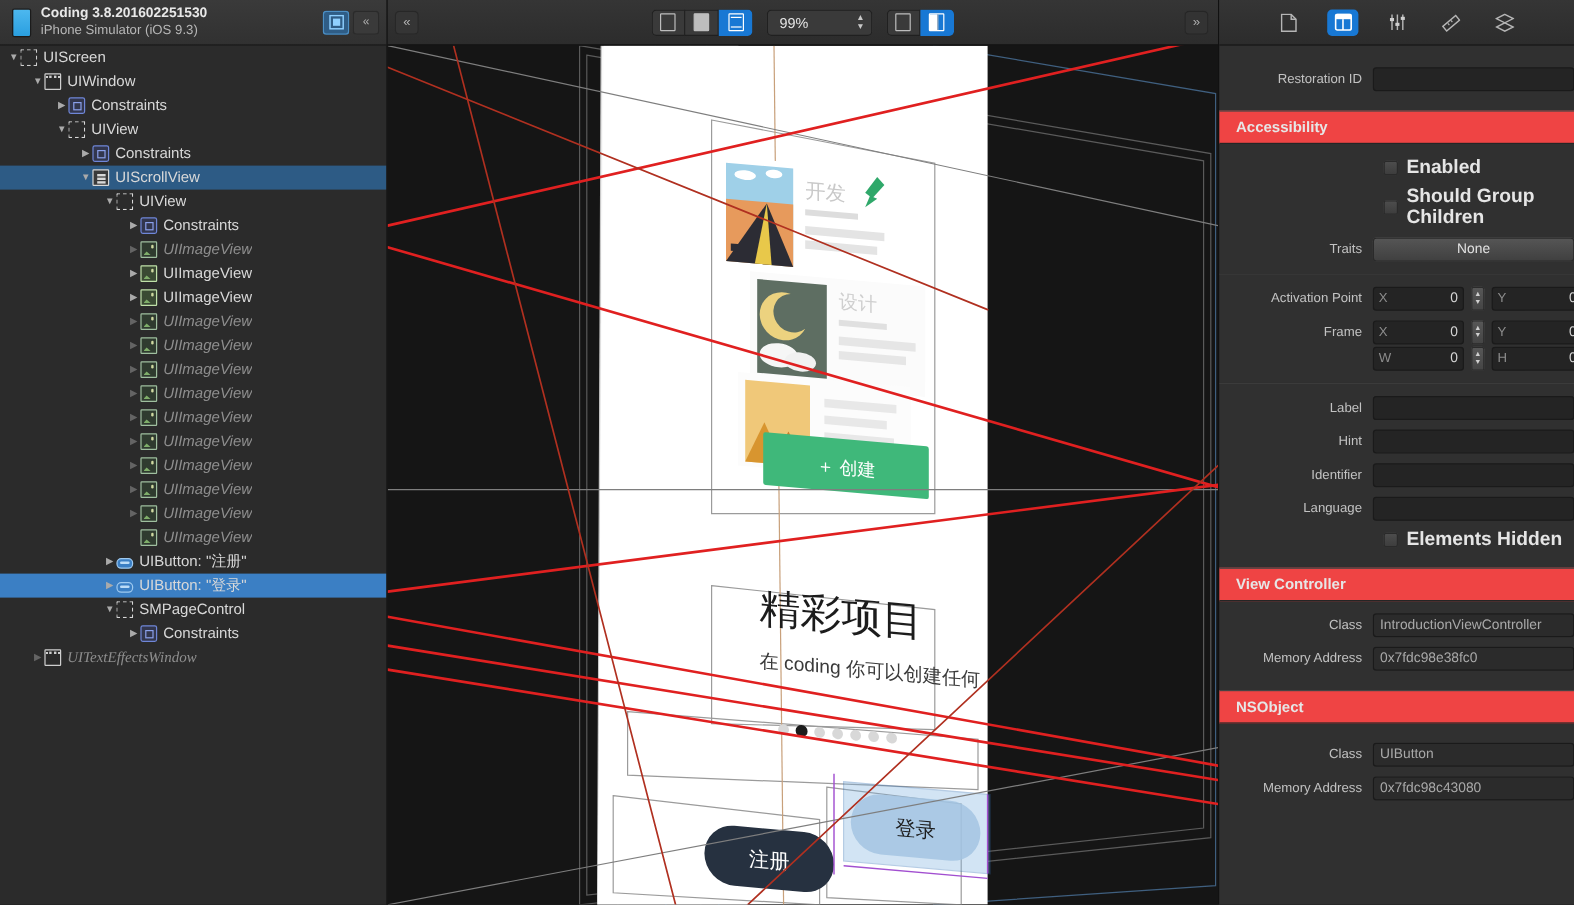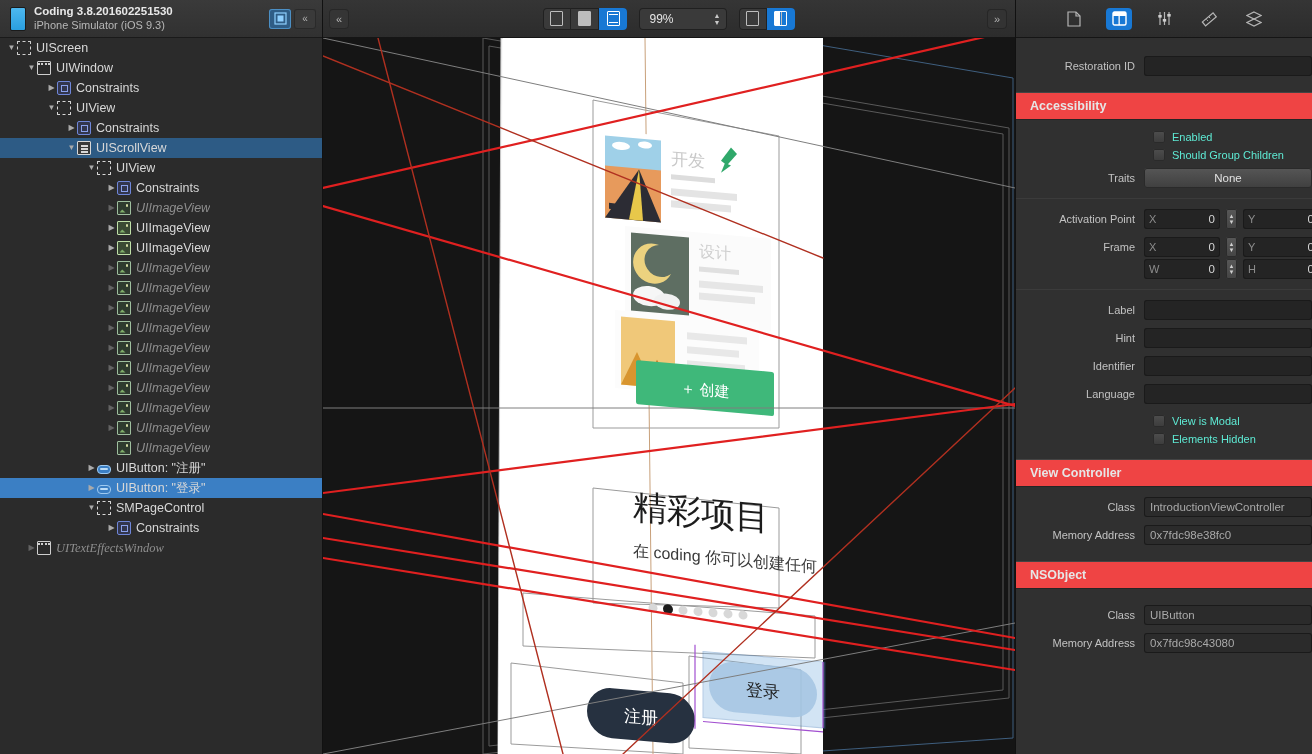--- a/index.html
+++ b/index.html
@@ -112,21 +112,21 @@
   .fctl{ flex:1 1 auto; padding-right:0; display:flex; align-items:center; }
   .tf{ height:20px; background:#242424; border-radius:3px; box-shadow:inset 0 0 0 1px #1a1a1a;
     flex:1 1 auto; font-size:11.5px; color:#c9c9c9; display:flex; align-items:center; padding:0 6px; }
   .tf.ro{ background:#2b2b2b; color:#a9a9a9; }
   .popup{ height:20px; flex:1 1 auto; border-radius:3px; background:linear-gradient(#565656,#3f3f3f);
     box-shadow:inset 0 0 0 1px #2a2a2a; font-size:11.5px; color:#e2e2e2;
     display:flex; align-items:center; justify-content:center; }
   .cbrow{ display:flex; align-items:center; padding:3px 0 3px 137px; }
   .cb{ width:12px; height:12px; border-radius:2px; background:linear-gradient(#4e4e4e,#3c3c3c);
     box-shadow:inset 0 0 0 1px #2a2a2a; margin-right:7px; flex:0 0 12px; }
-  .cbl{ font-size:11px; color:#5eead4; }
+  .cbl{ font-size:16px; color:#e5e5e5;font-weight:bold; }
   .numpair{ display:flex; align-items:center; gap:6px; flex:1 1 auto; }
   .numfield{ height:20px; background:#242424; border-radius:3px; box-shadow:inset 0 0 0 1px #1a1a1a;
     display:flex; align-items:center; width:76px; flex:0 0 76px; padding:0 5px; }
   .numfield .nk{ font-size:11px; color:#8c8c8c; }
   .numfield .nv{ flex:1 1 auto; text-align:right; font-size:11.5px; color:#d6d6d6; }
   .stepbtn{ width:11px; height:20px; border-radius:2px; background:linear-gradient(#585858,#444);
     box-shadow:inset 0 0 0 1px #2b2b2b; display:flex; flex-direction:column;
     align-items:center; justify-content:center; color:#d0d0d0; font-size:6px; line-height:6px; flex:0 0 11px; }
   .divider{ height:1px; background:#262626; border-bottom:1px solid #3b3b3b; margin:6px 0; }
 </style>
@@ -604,24 +604,20 @@
             </div>
           </div>
           <div class="frow">
             <div class="flabel">Language</div>
             <div class="fctl">
               <div class="tf"></div>
             </div>
           </div>
         </div>
 
-      <div class="cbrow" style="margin-top:4px">
-        <span class="cb"></span>
-        <span class="cbl">View is Modal</span>
-      </div>
       <div class="cbrow">
         <span class="cb"></span>
         <span class="cbl">Elements Hidden</span>
       </div>
 
       <div style="height:11px"></div>
       <div class="sec-hdr">View Controller</div>
 
       <div class="frow" style="margin-top:6px">
         <div class="flabel">Class</div>

